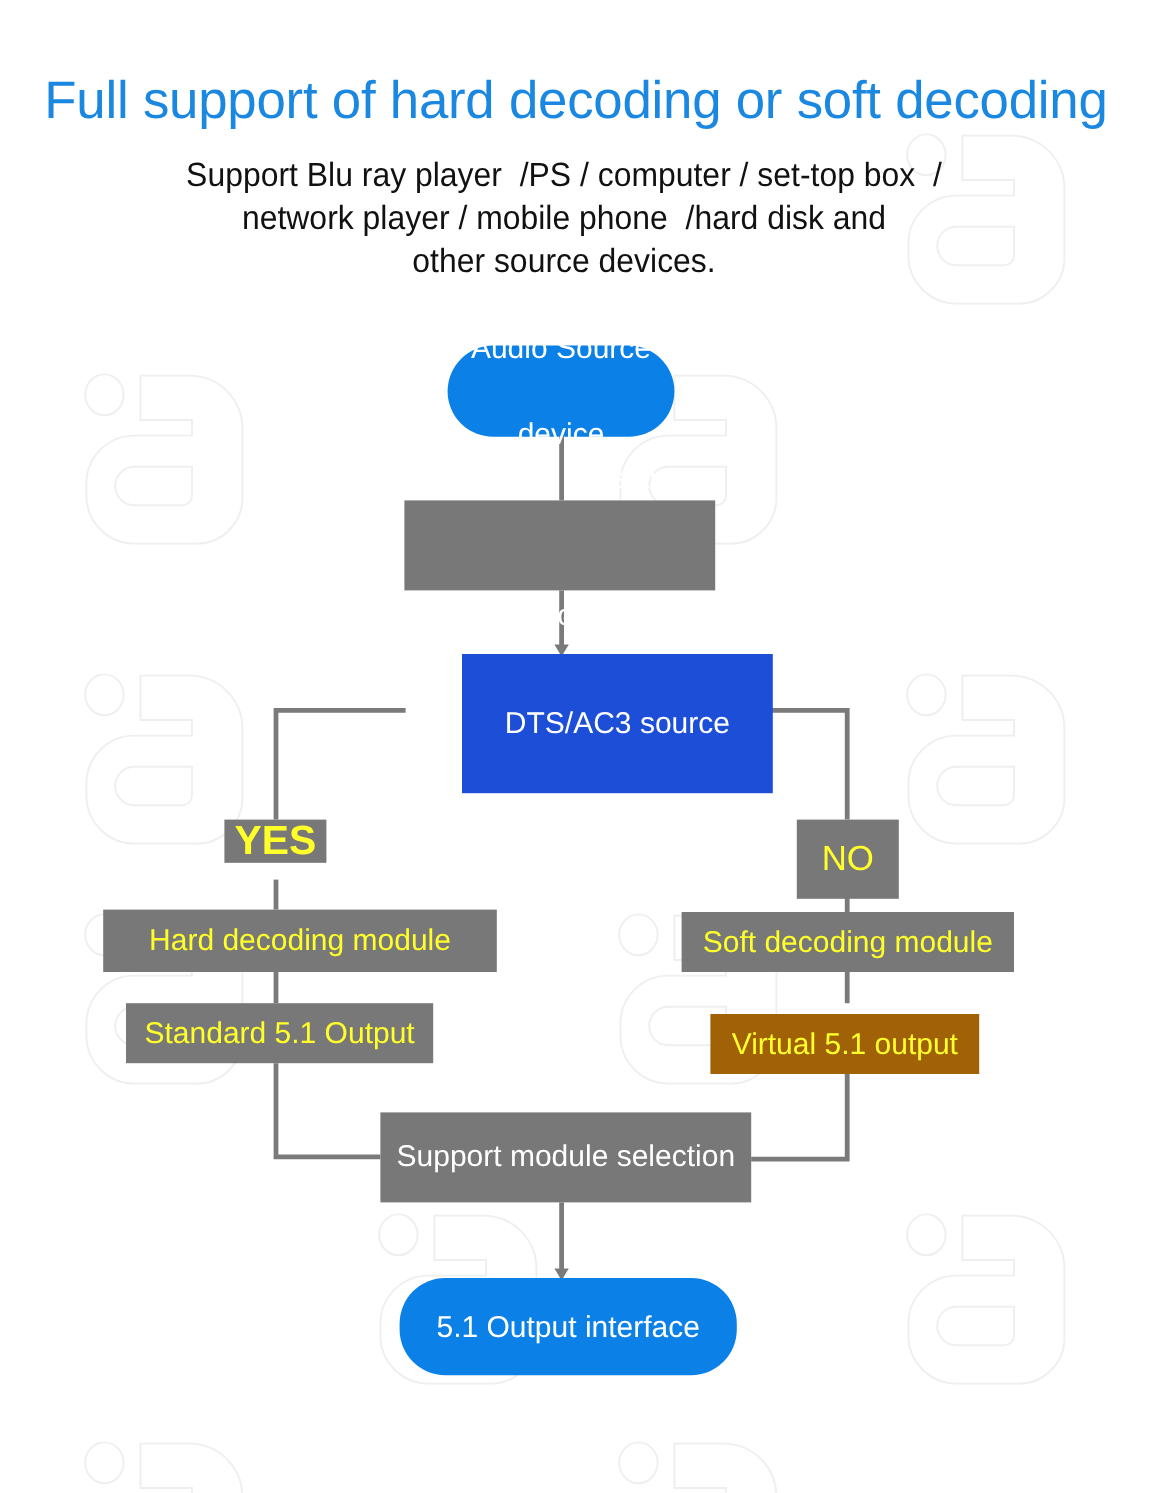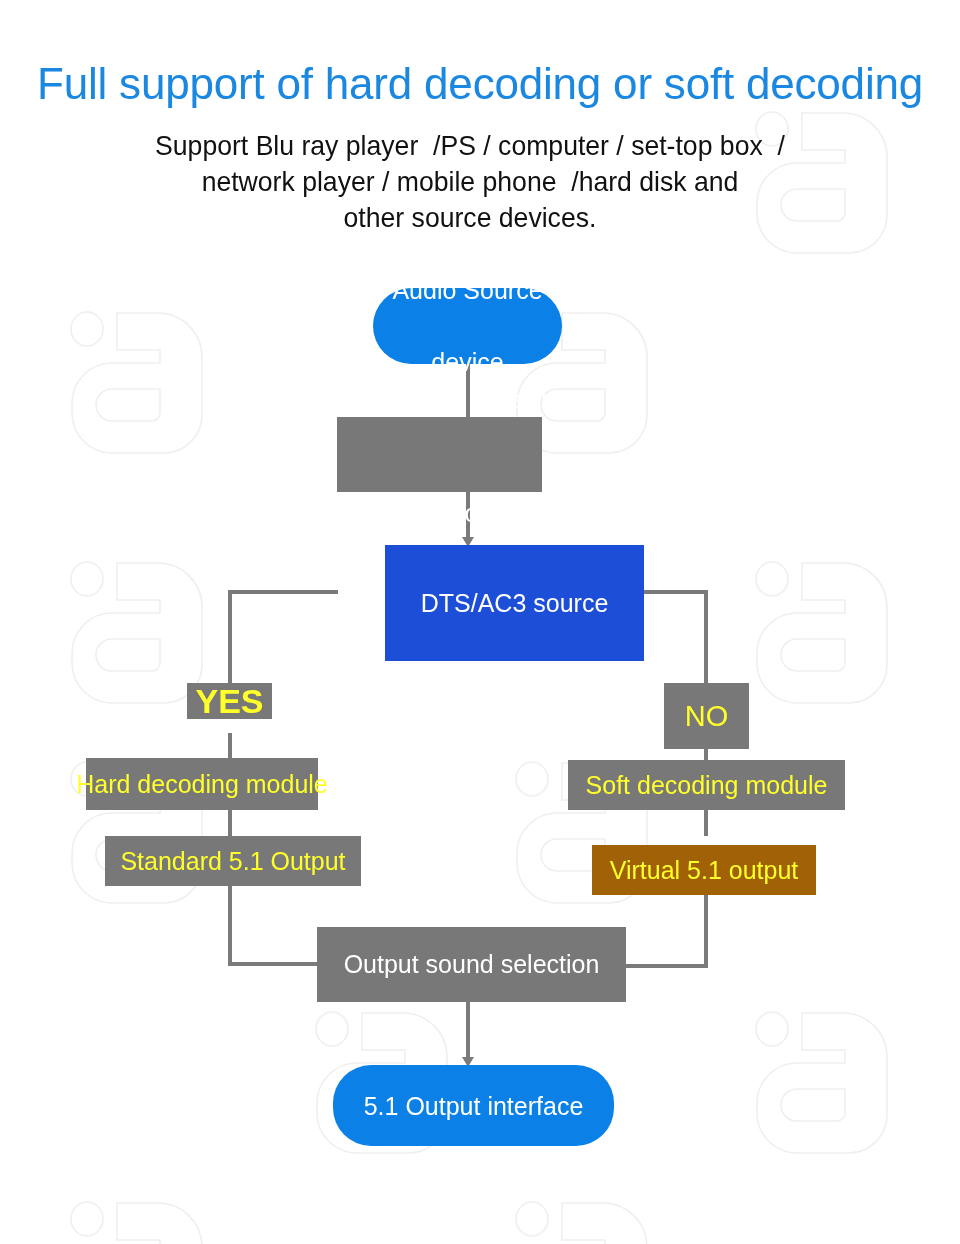--- a/index.html
+++ b/index.html
@@ -167,21 +167,21 @@
   </g>
 </svg>
 
 <div class="node pill" id="n-start" style="left: 373px; top: 288px; width: 189px; height: 76px; background: rgb(11, 128, 230);">
   <div>
     <span>Audio Source</span>
     <span>device</span>
   </div>
 </div>
 
-<div class="node box" id="n-detect" style="left: 337px; top: 417px; width: 205px; height: 75px; line-height: 37px; justify-content: flex-start; padding-left: 18px; background: rgb(120, 120, 120);">
+<div class="node box" id="n-detect" style="left: 337px; top: 417px; width: 259px; height: 75px; line-height: 37px; justify-content: flex-start; padding-left: 18px; background: rgb(120, 120, 120);">
   <div style="text-align:left;">
     <span>Automatic detection</span>
     <span>  of signal source</span>
   </div>
 </div>
 
 <div class="node box" id="n-decision" style="left: 337px; top: 545px; width: 259px; height: 116px; line-height: 30px; background: #1d4ed8; margin-left: 48px;">
   <div>
     <span>The sound source is</span>
     <span>DTS/AC3 source</span>
@@ -190,35 +190,35 @@
 </div>
 
 <div class="node box label-yellow" id="n-yes" style="left: 187px; top: 683px; width: 85px; height: 36px; font-size: 34px; background: rgb(120, 120, 120); color: rgb(255, 255, 42); font-weight: bold;">
   <span>YES</span>
 </div>
 
 <div class="node box label-yellow" id="n-no" style="left: 664px; top: 683px; width: 85px; height: 66px; font-size: 29px; background: rgb(120, 120, 120); color: rgb(255, 255, 42);">
   <span>NO</span>
 </div>
 
-<div class="node box label-yellow" id="n-hard" style="left: 86px; top: 758px; width: 232px; height: 52px; background: rgb(120, 120, 120); color: rgb(255, 255, 42);">
+<div class="node box label-yellow" id="n-hard" style="left: 86px; top: 758px; width: 328px; height: 52px; background: rgb(120, 120, 120); color: rgb(255, 255, 42);">
   <span>Hard decoding module</span>
 </div>
 
 <div class="node box label-yellow" id="n-soft" style="left: 568px; top: 760px; width: 277px; height: 50px; background: rgb(120, 120, 120); color: rgb(255, 255, 42);">
   <span>Soft decoding module</span>
 </div>
 
 <div class="node box label-yellow" id="n-standard" style="left: 105px; top: 836px; width: 256px; height: 50px; background: rgb(120, 120, 120); color: rgb(255, 255, 42);">
   <span>Standard 5.1 Output</span>
 </div>
 
 <div class="node box label-yellow" id="n-virtual" style="left: 592px; top: 845px; width: 224px; height: 50px; background: #a16207; color: rgb(255, 255, 42);">
   <span>Virtual 5.1 output</span>
 </div>
 
 <div class="node box" id="n-select" style="left: 317px; top: 927px; width: 309px; height: 75px; background: rgb(120, 120, 120);">
-  <span>Output sound selection</span>
+  <span>Support module selection</span>
 </div>
 
 <div class="node pill" id="n-end" style="left: 333px; top: 1065px; width: 281px; height: 81px; background: rgb(11, 128, 230);">
   <span>5.1 Output interface</span>
 </div>
 
 </body></html>

